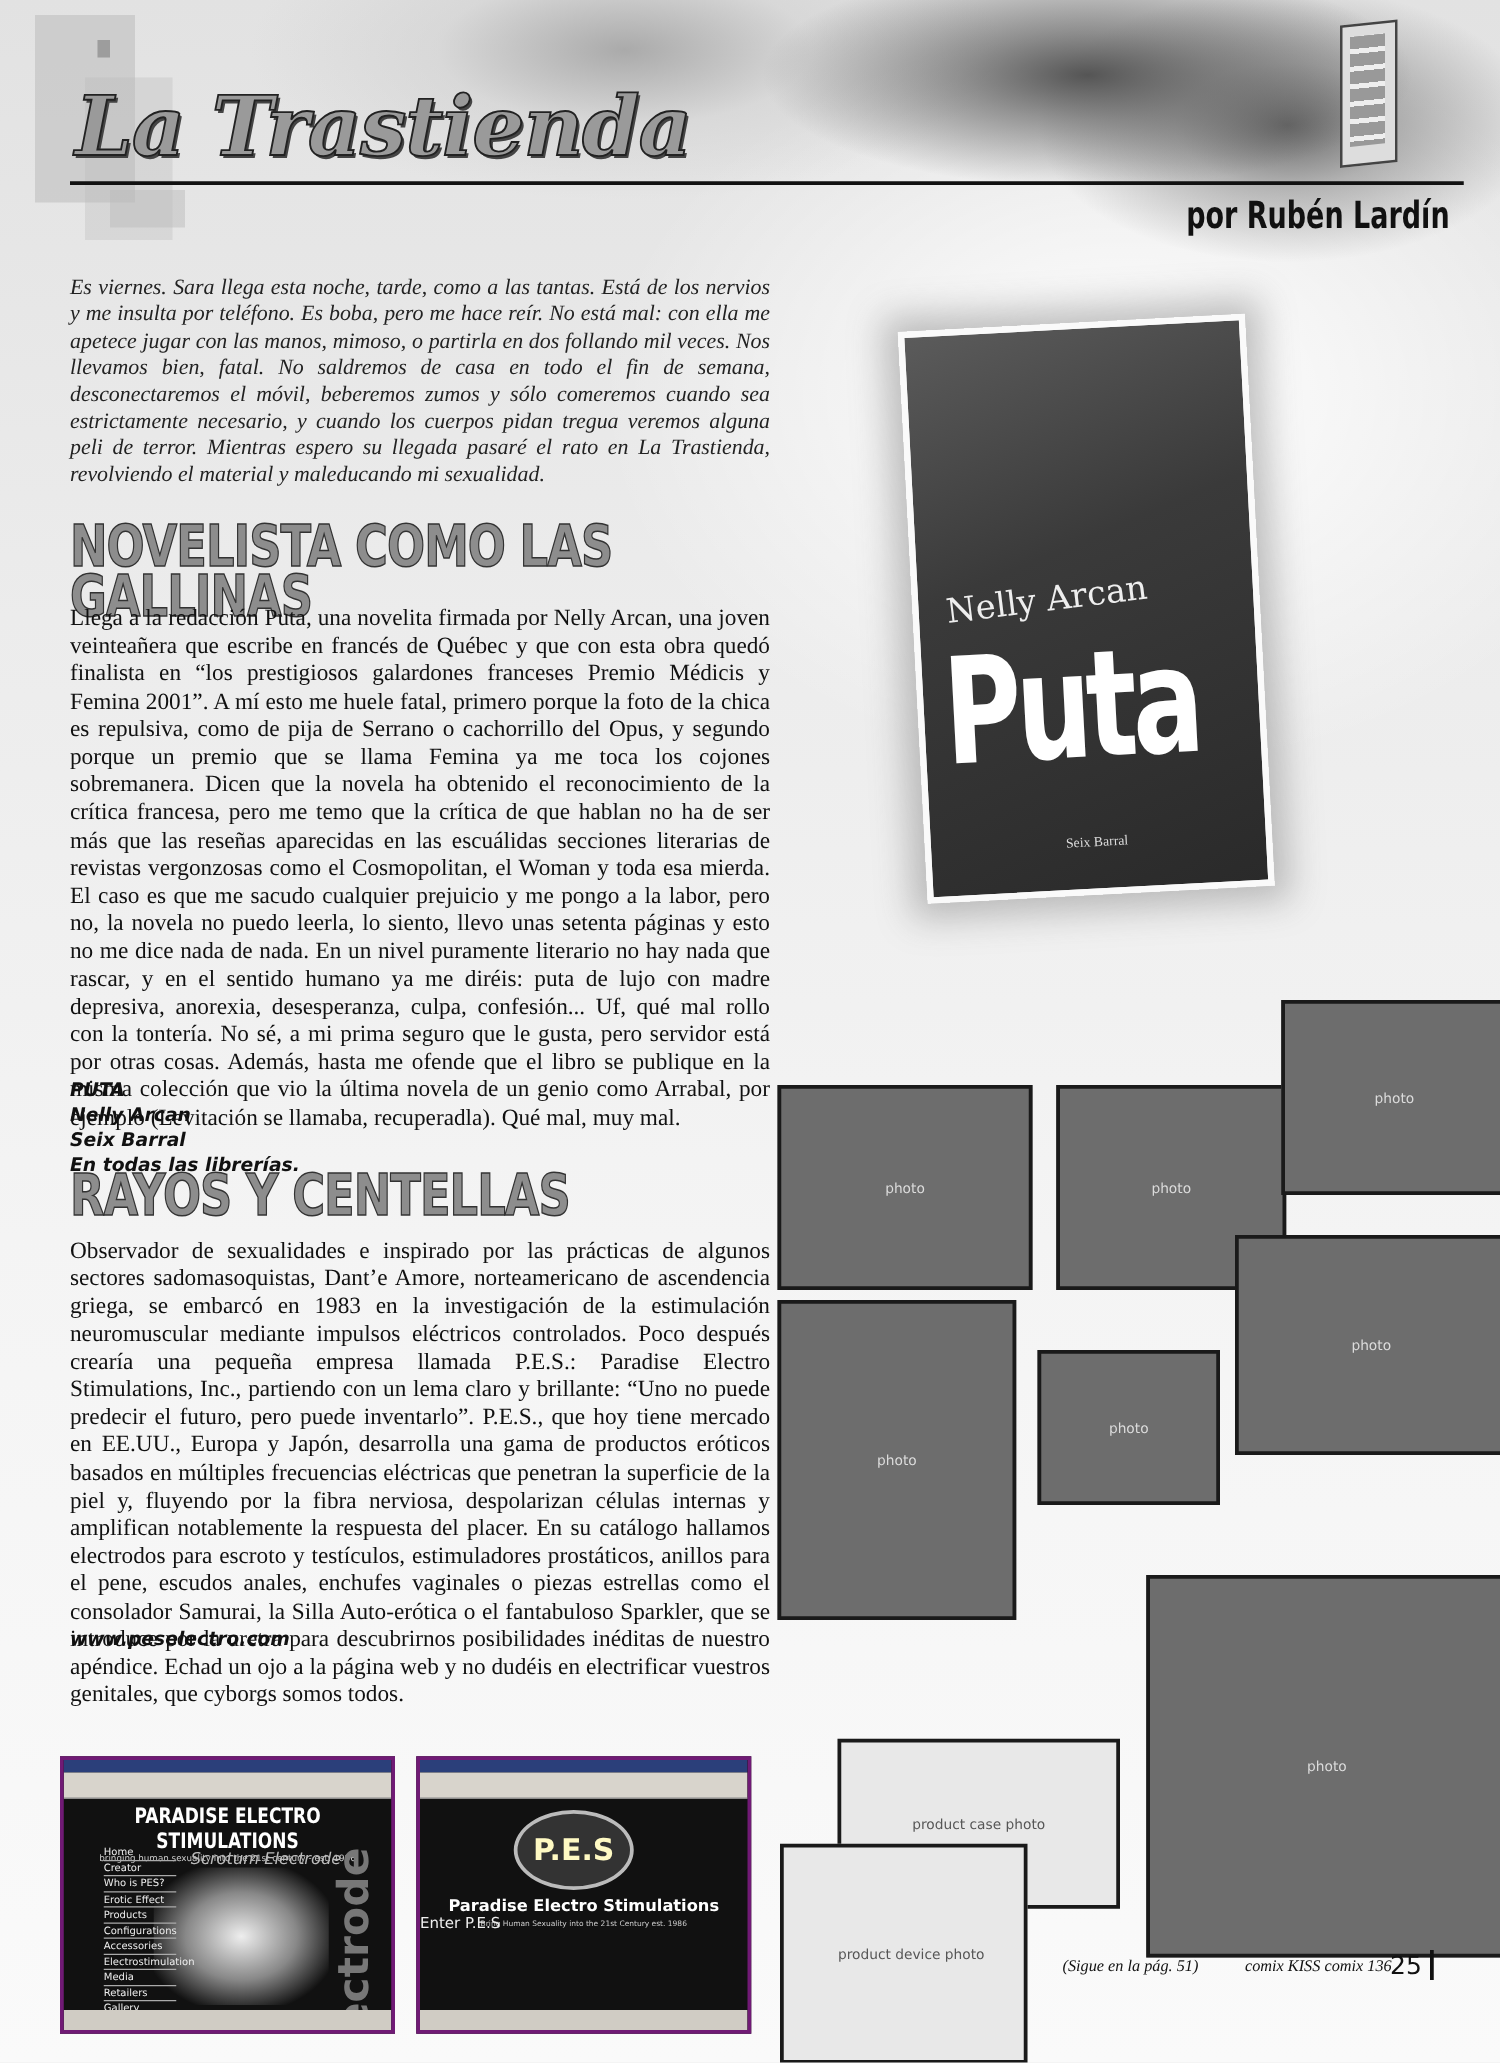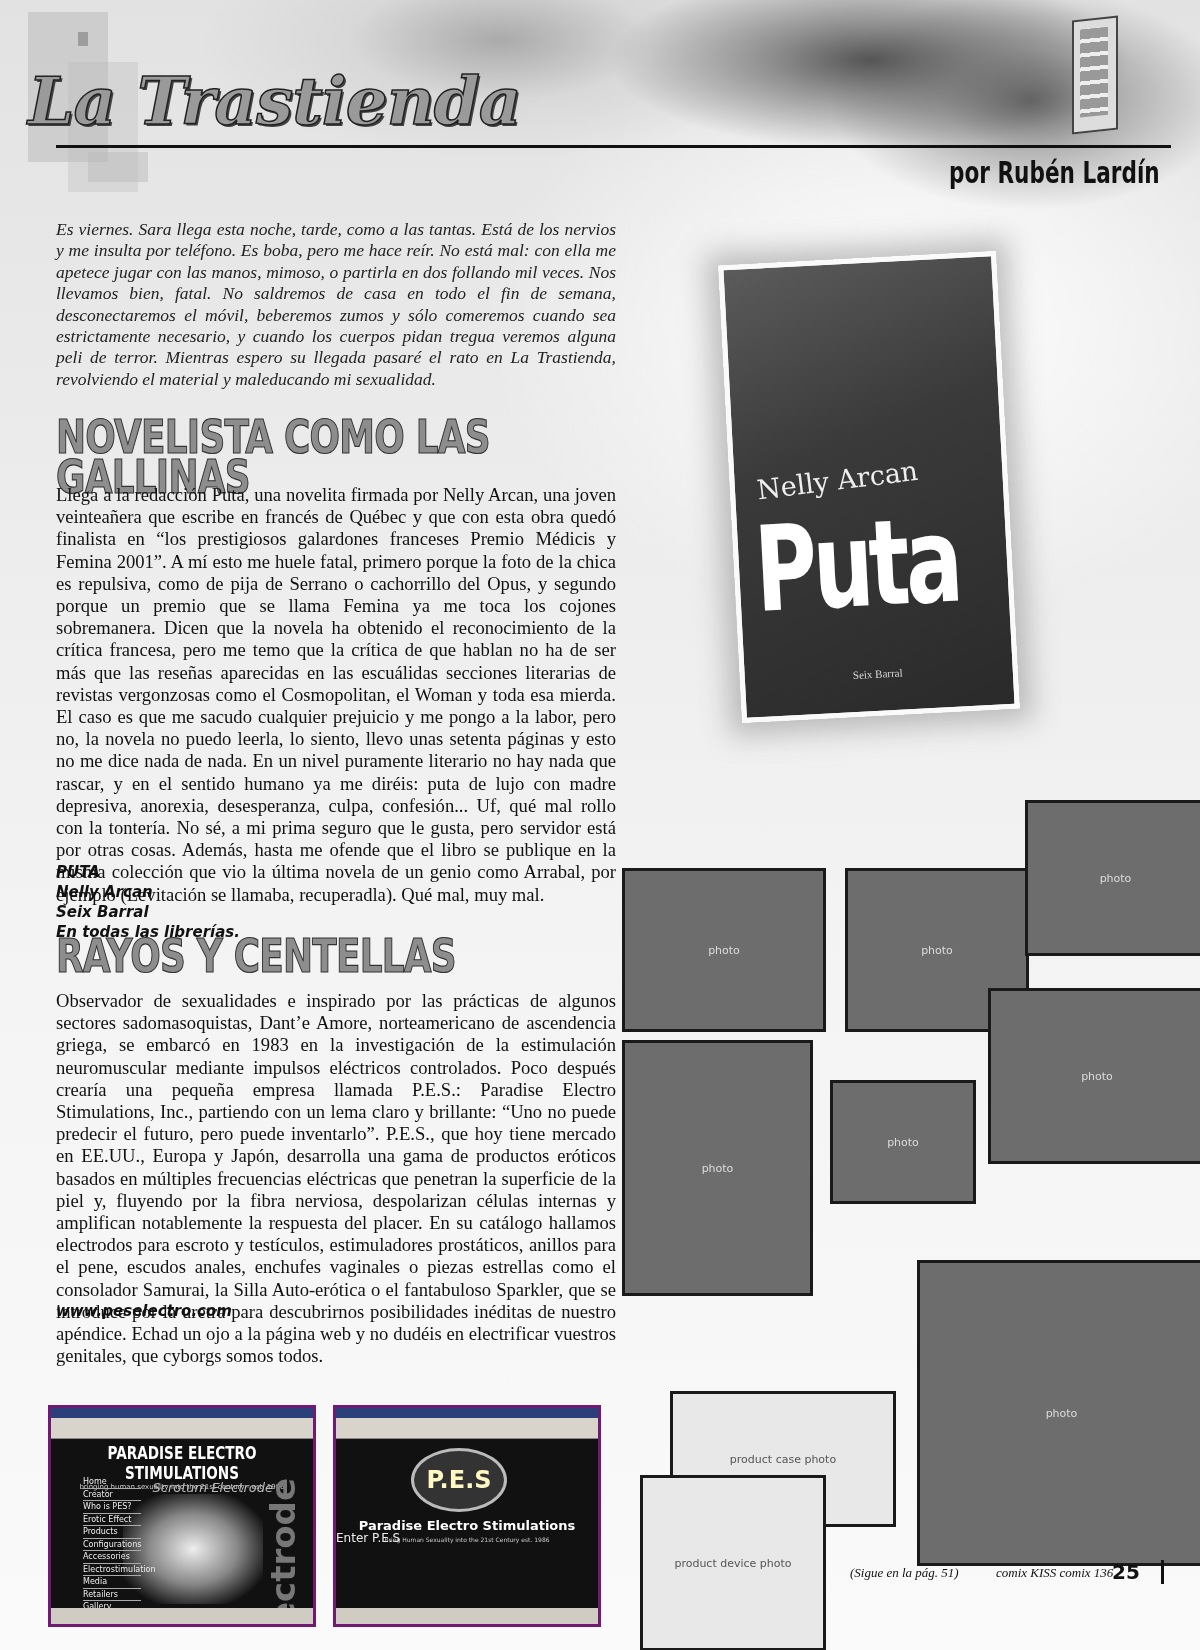--- a/index.html
+++ b/index.html
@@ -19,20 +19,21 @@
       linear-gradient(180deg, #e2e2e2 0%, #ececec 30%, #f4f4f4 60%, #fafafa 100%);
   }
   .deco-squares { position:absolute; left:28px; top:12px; }
   .deco-squares div { position:absolute; background:#bbb; opacity:.55; }
   .masthead-title {
     position:absolute; left:28px; top:62px;
     font-family:"DejaVu Serif", serif; font-size:66px; font-weight:bold; font-style:italic;
     color:#9a9a9a; letter-spacing:-1px;
     -webkit-text-stroke:1.5px #222;
     text-shadow:2px 2px 0 #444;
+    padding-left:32px;
   }
   .masthead-rule {
     position:absolute; left:56px; top:145px; width:1115px; height:3px; background:#111;
   }
   .door-icon {
     position:absolute; left:1072px; top:18px; width:42px; height:110px;
     background:#ddd; border:2px solid #444; transform:skewY(-6deg);
   }
   .door-icon::before {
     content:""; position:absolute; left:6px; top:8px; width:28px; height:88px;
@@ -120,22 +121,22 @@
   .pes-tag { position:absolute; left:0; right:0; top:128px; text-align:center; color:#ccc; font-size:6px; }
   .pes-enter { position:absolute; left:0; right:0; top:123px; text-align:left; color:#eee; font-size:12px; }
   .footer-continue {
     position:absolute; left:850px; top:1565px; font-style:italic; font-size:13px;
   }
   .footer-mag {
     position:absolute; left:996px; top:1565px; font-style:italic; font-size:13px;
   }
   .page-num {
     position:absolute; left:1112px; top:1560px;
-    font-family:"DejaVu Sans", sans-serif; font-weight:bold; font-size:20px;
-    border-right:3px solid #111; padding-right:21px;
+    font-family:"DejaVu Sans", sans-serif; font-weight:normal; font-size:20px;
+    border-right:3px solid #111; padding-right:7px;
   }
 </style>
 </head>
 <body>
 
 <div class="bg-cloud"></div>
 
 <div class="deco-squares">
   <div style="left:0;top:0;width:80px;height:150px;"></div>
   <div style="left:40px;top:50px;width:70px;height:130px;opacity:.35;"></div>
@@ -186,21 +187,21 @@
   </div>
 <div class="photo" style="left:988px;top:988px;width:212px;height:170px;">
     <span>photo</span>
   </div>
 <div class="photo" style="left:917px;top:1260px;width:283px;height:300px;">
     <span>photo</span>
   </div>
 <div class="photo light" style="left:670px;top:1355px;width:220px;height:130px;margin-top:36px;">
     <span>product case photo</span>
   </div>
-<div class="photo light" style="left:640px;top:1475px;width:180px;height:170px;">
+<div class="photo light" style="left:624px;top:1475px;width:180px;height:170px;padding-left:12px;">
     <span>product device photo</span>
   </div>
 
 <div class="browser" style="left:48px;top:1405px;width:262px;height:216px;">
   <div class="titlebar"></div>
   <div class="toolbar"></div>
   <div class="site-head">PARADISE ELECTRO STIMULATIONS</div>
   <div class="site-sub">bringing human sexuality into the 21st century - est. 1986</div>
   <div class="scrotum-title">Scrotum Electrode</div>
   <div class="hero-img"></div>

